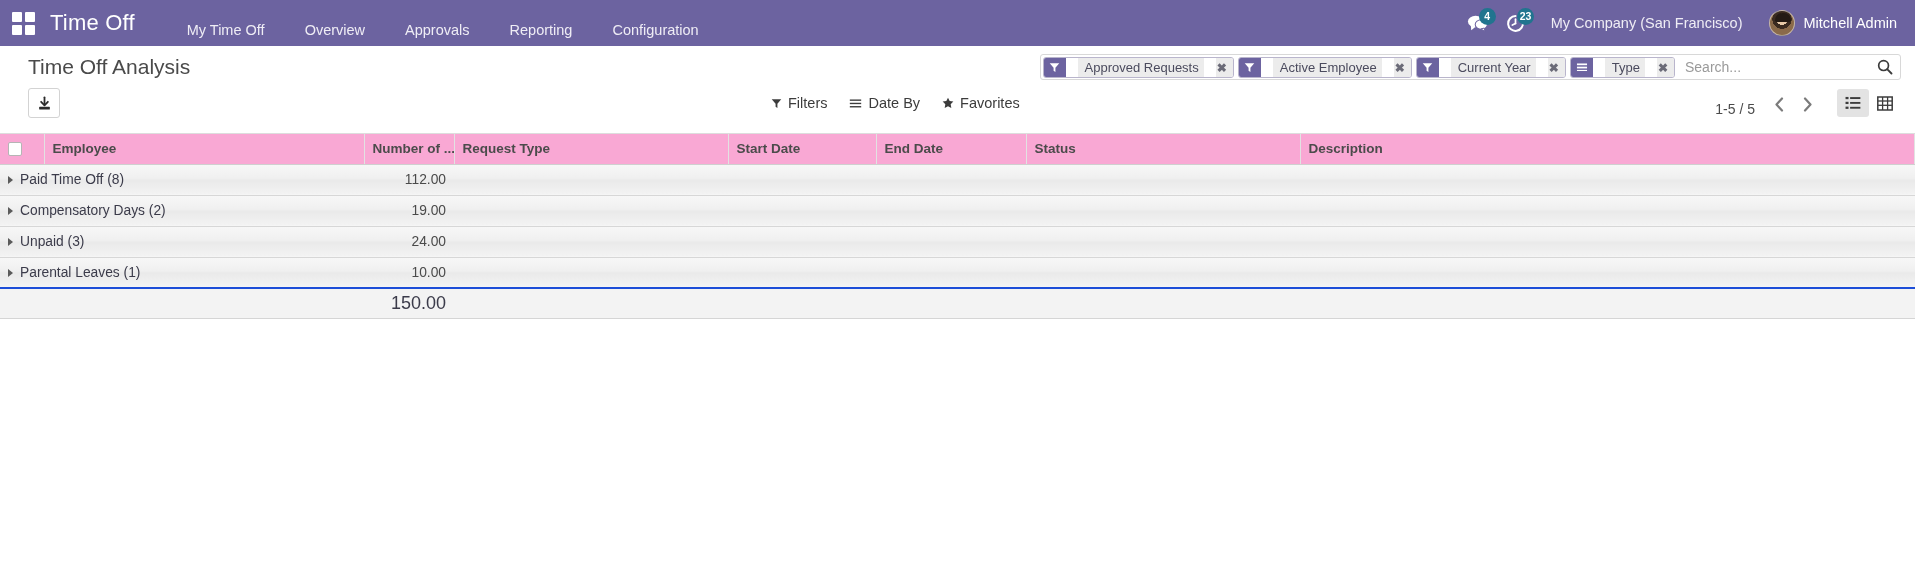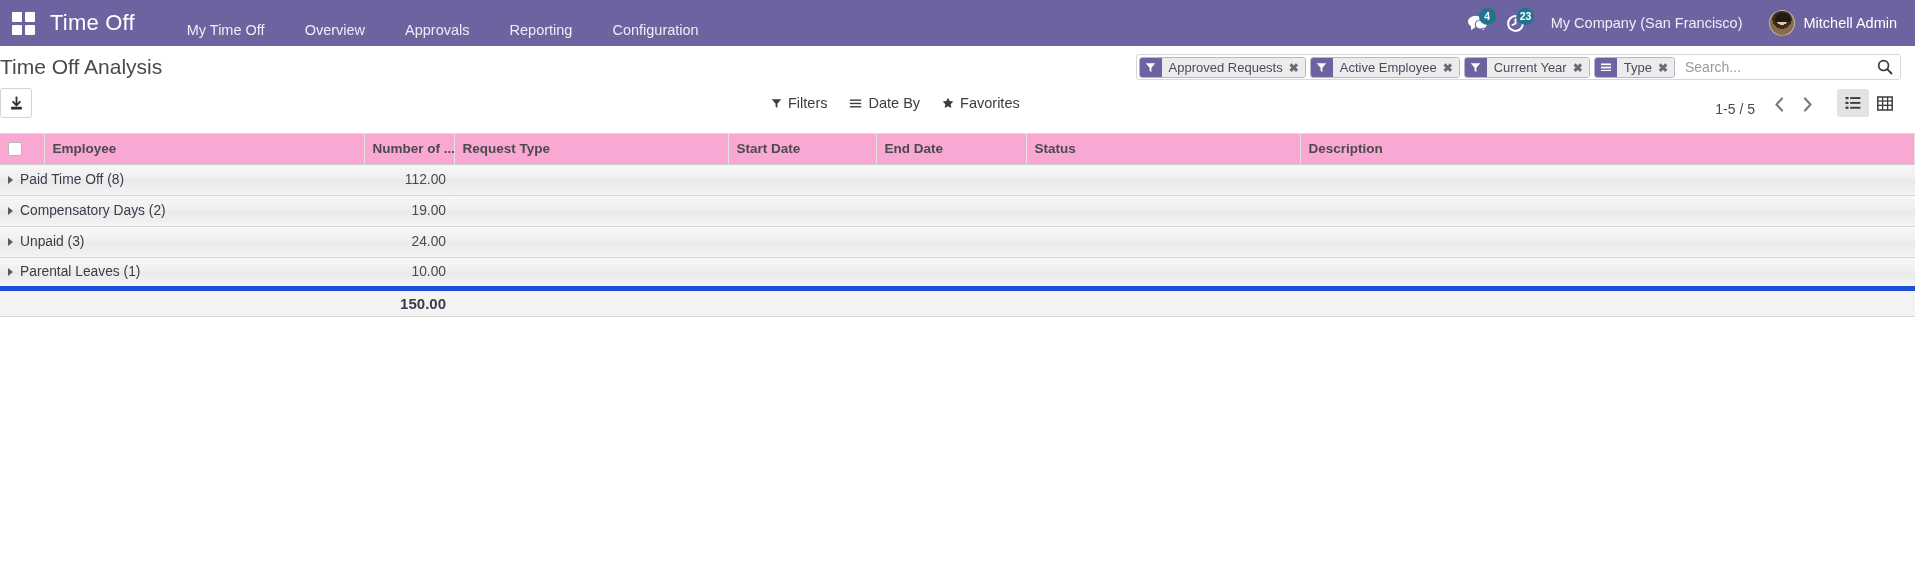--- a/index.html
+++ b/index.html
@@ -111,21 +111,21 @@
   
   .control-panel {
     background: #ffffff;
     border-bottom: 1px solid #dddddd;
     padding: 0;
     position: relative;
     height: 88px;
   }
   .cp-left {
     position: absolute;
-    left: 0; top: 6px;
+    left: 28px; top: 6px;
   }
   .page-title {
     font-size: 21px;
     color: #4a4a4a;
     font-weight: normal;
     margin: 0;
     line-height: 30px;
     white-space: nowrap;
   }
   .btn-download {
@@ -161,20 +161,21 @@
   }
   .facet {
     display: flex;
     align-items: stretch;
     border: 1px solid #b9b5cc;
     border-radius: 3px;
     overflow: hidden;
     margin-right: 4px;
     height: 21px;
     flex: 0 0 auto;
+    gap: 12px;
   }
   .facet-icon {
     background: #6c63a0;
     color: #ffffff;
     width: 22px;
     display: flex; align-items: center; justify-content: center;
     font-size: 10px;
     cursor: pointer;
   }
   .facet-label {
@@ -319,27 +320,27 @@
     display: inline-block;
     width: 0; height: 0;
     border-left: 5px solid #5a5a5a;
     border-top: 4px solid transparent;
     border-bottom: 4px solid transparent;
     margin-right: 7px;
     vertical-align: middle;
   }
   tr.total-row td {
     background: #f3f3f3;
-    border-top: 5px solid #1d4ed8;
+    border-top: 2px solid #1d4ed8;
     border-bottom: 1px solid #d5d5d5;
     height: 28px;
     padding: 4px 8px;
-    font-weight: bold;
+    font-weight: normal;
     color: #3b3b4a;
-    font-size: 15px;
+    font-size: 18px;
   }
   tr.total-row td.num { text-align: right; }
 
   .col-cb    { width: 44px; }
   .col-emp   { width: 320px; }
   .col-num   { width: 90px; }
   .col-type  { width: 274px; }
   .col-start { width: 148px; }
   .col-end   { width: 150px; }
   .col-stat  { width: 274px; }

